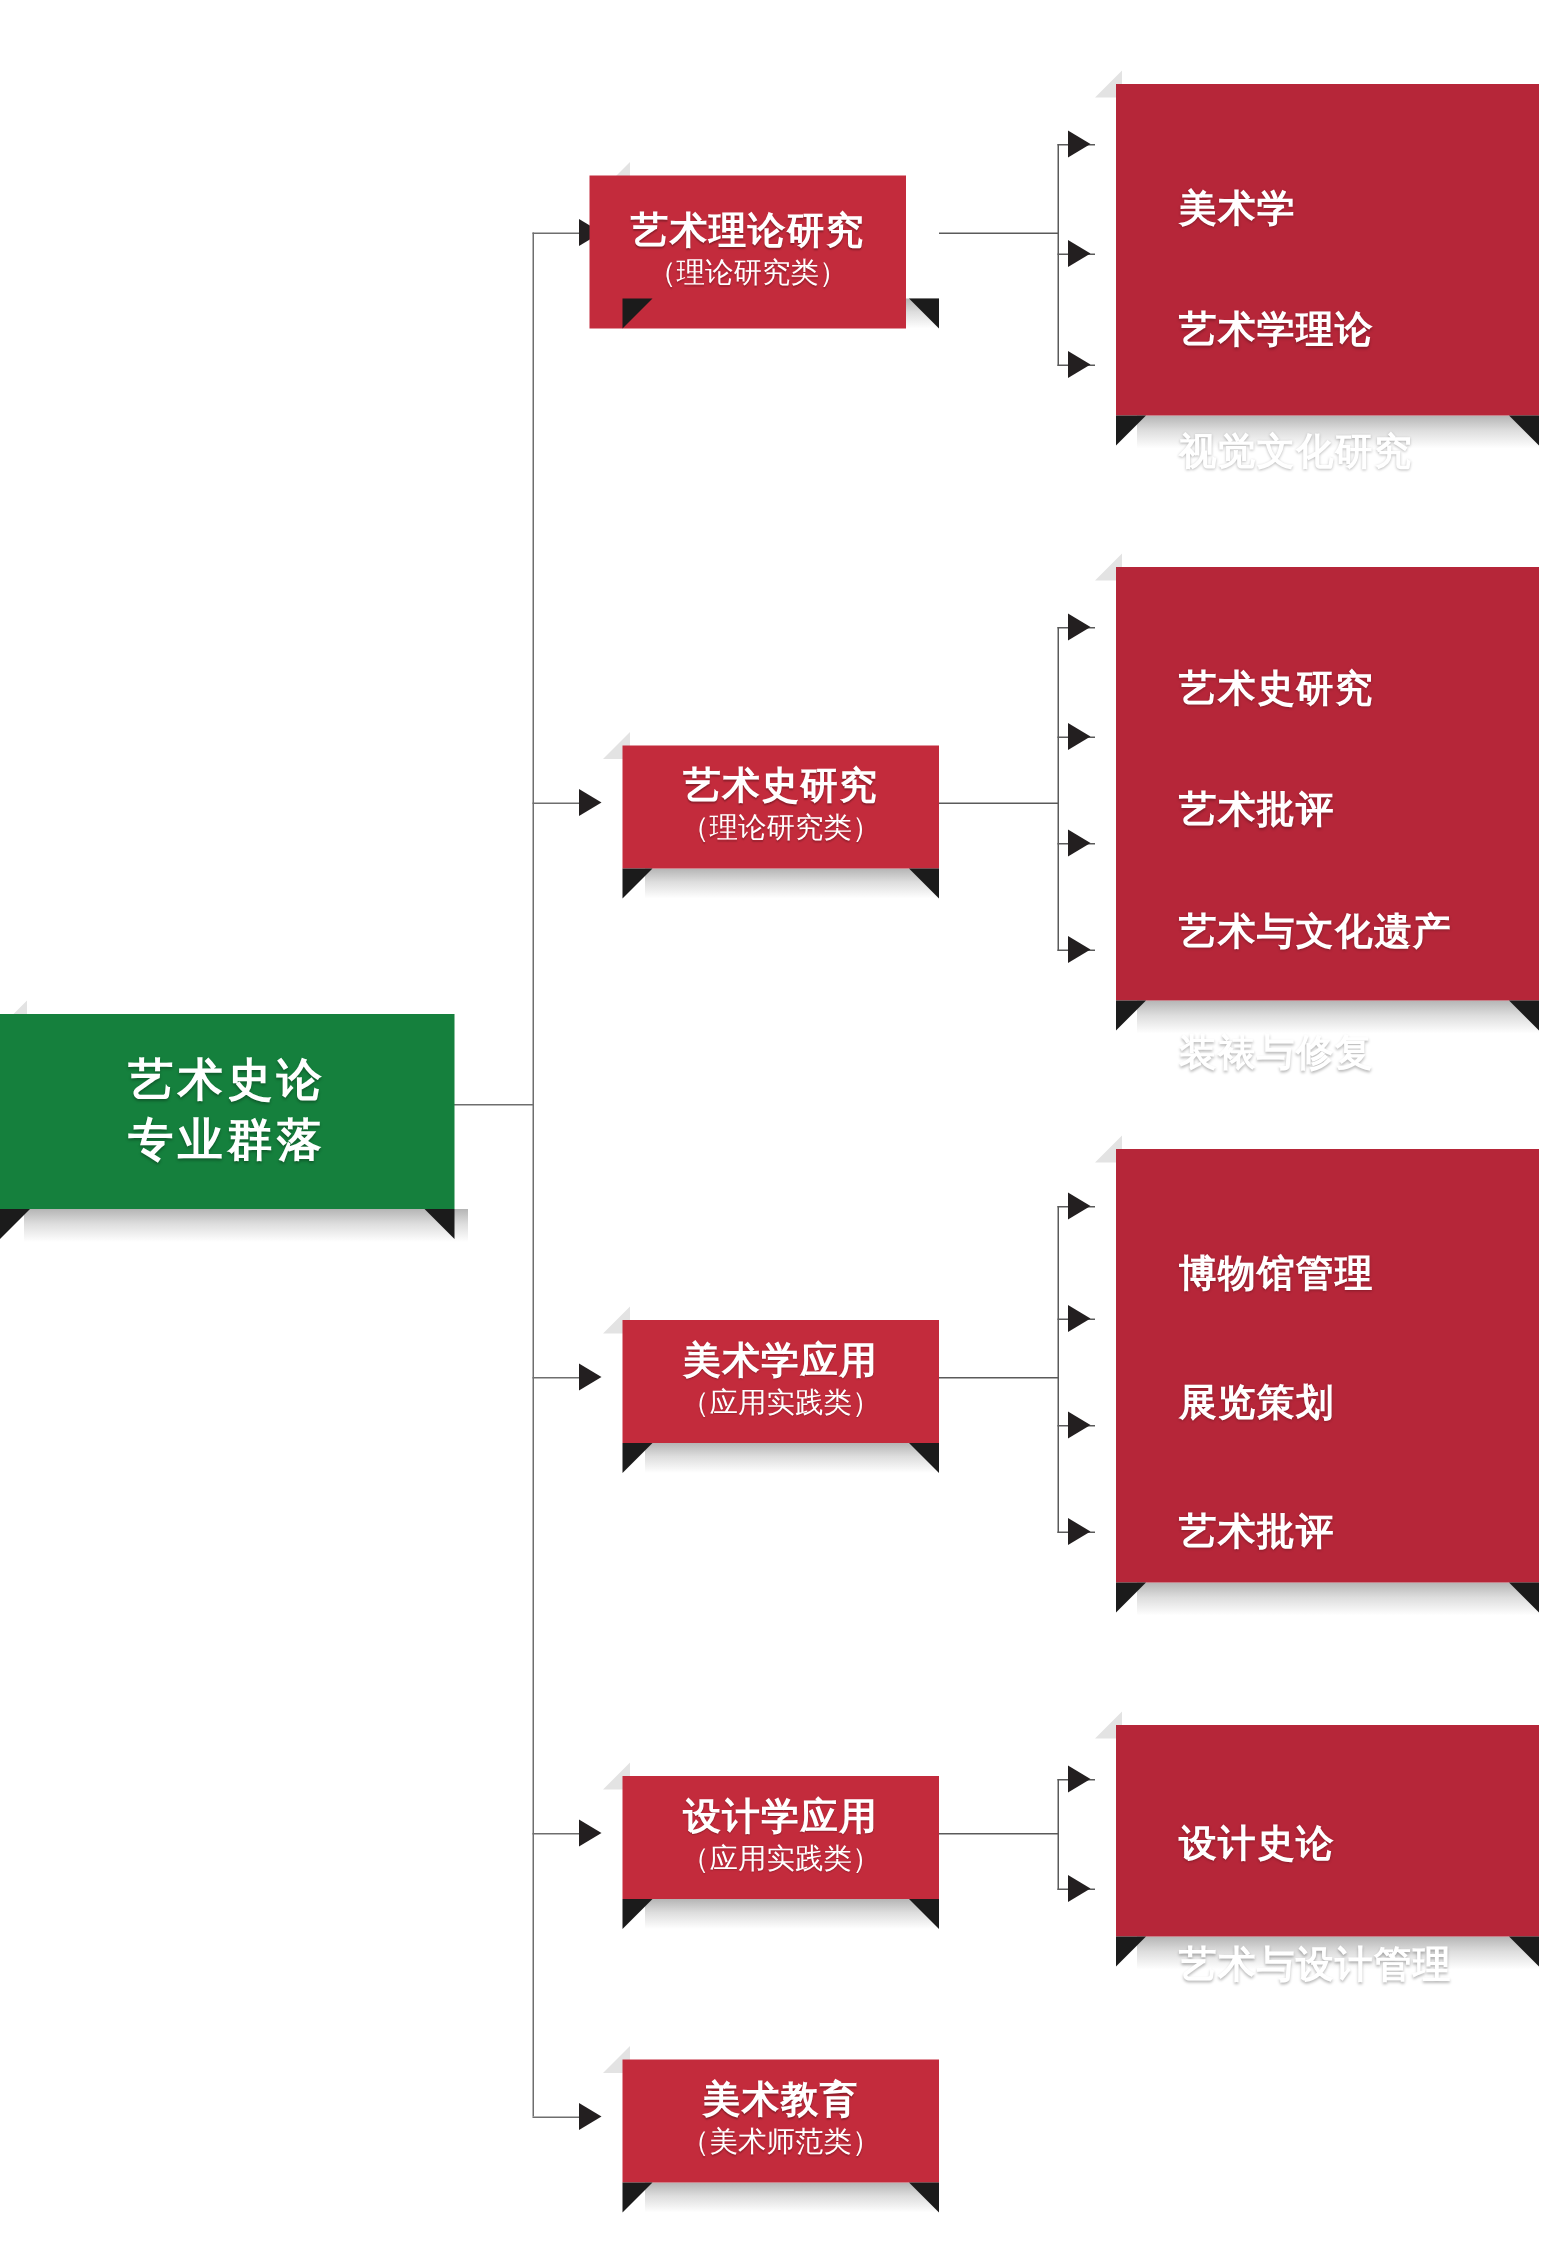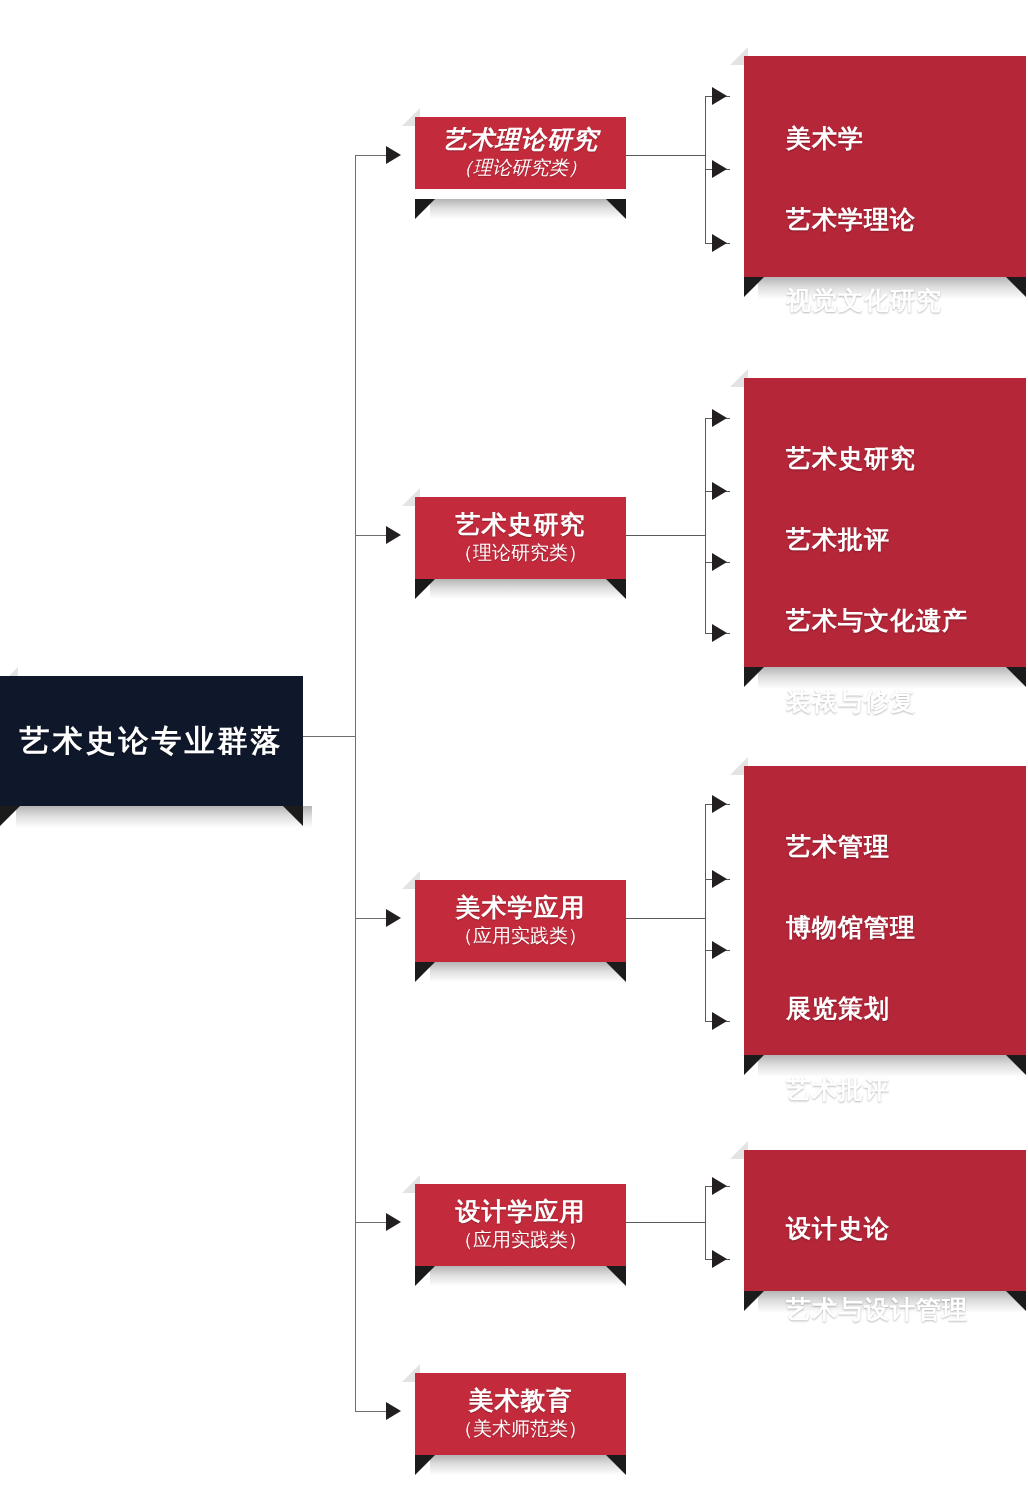--- a/index.html
+++ b/index.html
@@ -66,24 +66,24 @@
     font-size: 19px;
     font-weight: normal;
     line-height: 1.25;
     margin-top: 3px;
     text-shadow: 0 1px 1px rgba(0,0,0,.22);
   }
 
   
   .root {
     position: absolute;
-    background: #0f172a;
+    background: #15803d;
     color: #ffffff;
     display: flex;
-    flex-direction: row;
+    flex-direction: column;
     align-items: center;
     justify-content: center;
     text-align: center;
     z-index: 4;
   }
   .root .rline {
     font-size: 30px;
     font-weight: bold;
     letter-spacing: 3px;
     line-height: 1.35;
@@ -203,21 +203,21 @@
   <div class="tl-corner" style="left:0px; top:667px;"></div>
   <div class="root" style="left:0px; top:676px; width:303px; height:130px;">
     <div class="rline">艺术史论</div>
     <div class="rline">专业群落</div>
   </div>
   <div class="tab tab-l" style="left:0px; top:806px;"></div>
   <div class="tab tab-r" style="left:283px; top:806px;"></div>
 
   <div class="shadow-band" style="left:430px; top:199px; width:196px; height:20px;"></div>
   <div class="tl-corner" style="left:402px; top:108px;"></div>
-  <div class="node" style="left:415px; top:117px; width:211px; height:72px;font-style:italic;">
+  <div class="node" style="left:393px; top:117px; width:211px; height:102px;">
     <div class="title">艺术理论研究</div>
     <div class="subtitle">（理论研究类）</div>
   </div>
   <div class="tab tab-l" style="left:415px; top:199px;"></div>
   <div class="tab tab-r" style="left:606px; top:199px;"></div>
 
   <div class="shadow-band" style="left:430px; top:579px; width:196px; height:20px;"></div>
   <div class="tl-corner" style="left:402px; top:488px;"></div>
   <div class="node" style="left:415px; top:497px; width:211px; height:82px;">
     <div class="title">艺术史研究</div>
@@ -270,21 +270,20 @@
     <div class="item">艺术批评</div>
     <div class="item">艺术与文化遗产</div>
     <div class="item">装裱与修复</div>
   </div>
   <div class="tab tab-l" style="left:744px; top:667px;"></div>
   <div class="tab tab-r" style="left:1006px; top:667px;"></div>
 
   <div class="shadow-band" style="left:758px; top:1055px; width:268px; height:22px;"></div>
   <div class="tl-corner" style="left:730px; top:757px;"></div>
   <div class="group" style="left:744px; top:766px; width:282px; height:289px; padding:16px 0;">
-    <div class="item">艺术管理</div>
     <div class="item">博物馆管理</div>
     <div class="item">展览策划</div>
     <div class="item">艺术批评</div>
   </div>
   <div class="tab tab-l" style="left:744px; top:1055px;"></div>
   <div class="tab tab-r" style="left:1006px; top:1055px;"></div>
 
   <div class="shadow-band" style="left:758px; top:1291px; width:268px; height:22px;"></div>
   <div class="tl-corner" style="left:730px; top:1141px;"></div>
   <div class="group" style="left:744px; top:1150px; width:282px; height:141px; padding:14px 0;">

